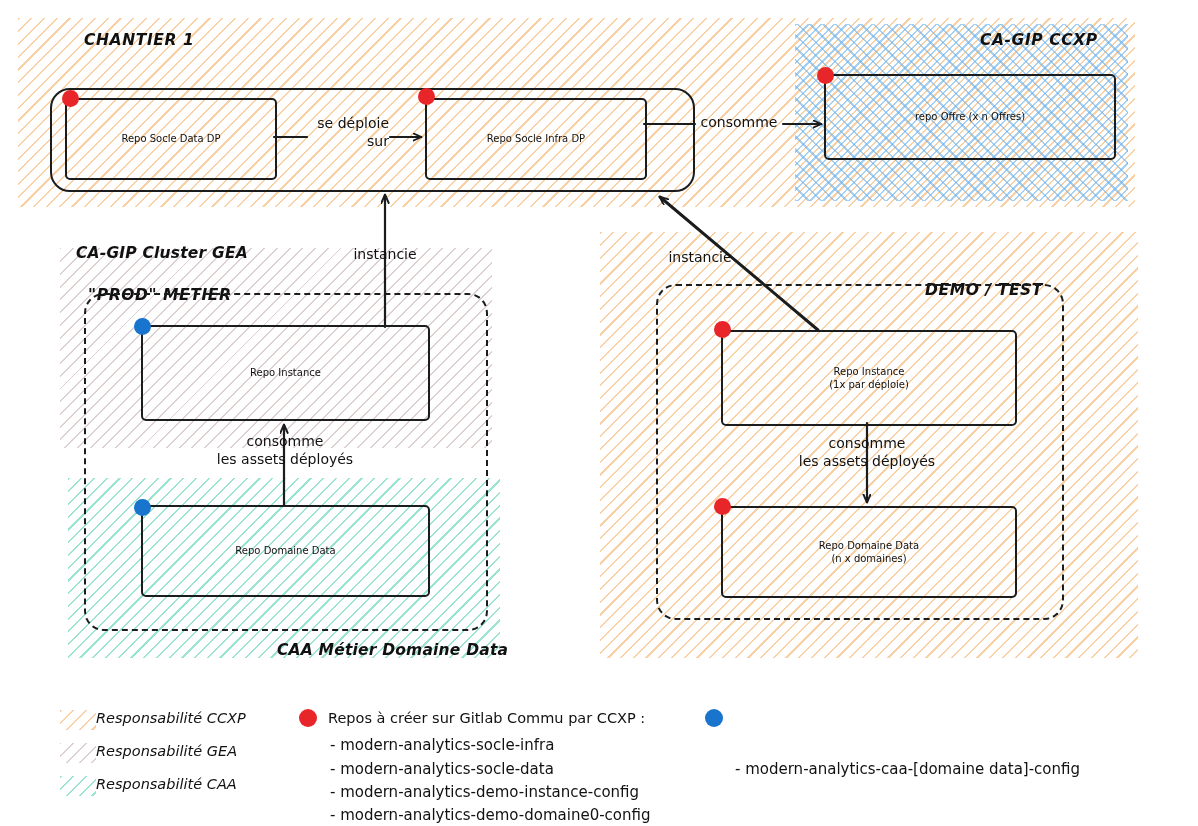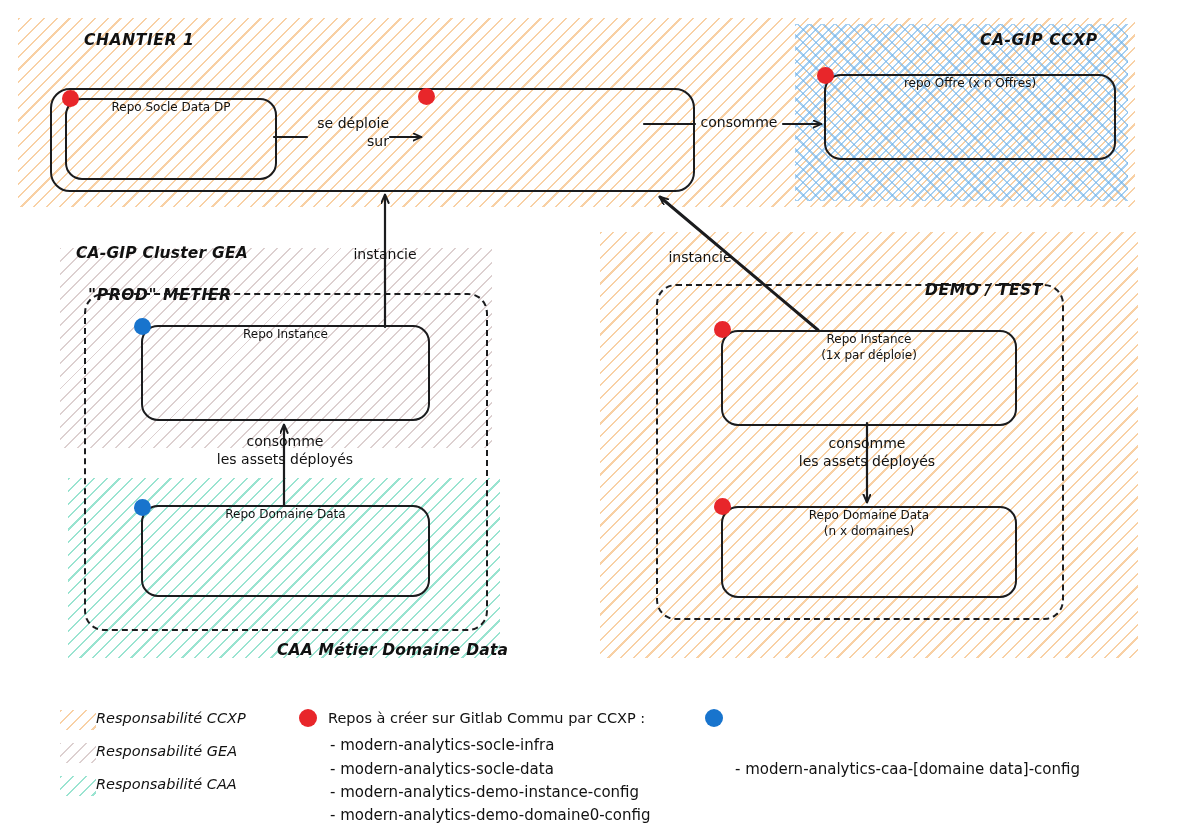--- a/index.html
+++ b/index.html
@@ -39,23 +39,23 @@
 
   
   .region-label{
     position:absolute;font-size:15.5px;letter-spacing:.6px;
     font-style:italic;font-weight:600;color:#111;white-space:nowrap;
   }
   .region-label.plain{font-style:normal;font-weight:500;letter-spacing:.2px;}
 
   
   .node{
-    position:absolute;border:2.1px solid #1b1c1e;border-radius:17px;
-    background:transparent;display:flex;justify-content:center;
-    text-align:center;font-size:12px;line-height:1.32;color:#111;
+    position:absolute;border:2.1px solid #1b1c1e;border-radius:5px;
+    background:transparent;display:flex;align-items:center;justify-content:center;
+    text-align:center;font-size:10px;line-height:1.32;color:#111;
   }
   .node .t{display:block;}
   .outer-node{
     position:absolute;border:2.1px solid #1b1c1e;border-radius:20px;
     background:transparent;
   }
   .dashed-group{
     position:absolute;border:2px dashed #1b1c1e;border-radius:20px;
     background:transparent;
   }
@@ -115,20 +115,25 @@
 
   <div class="outer-node" style="left:50px;top:88px;width:641px;height:100px;"></div>
 
   <div class="node" style="left:65px;top:98px;width:208px;height:78px;">
     <span>
       <span class="t">Repo Socle Data DP</span>
     </span>
   </div>
   <div class="dot red" style="left:62px;top:90px;"></div>
 
+  <div class="node" style="left:425px;top:98px;width:218px;height:78px;">
+    <span>
+      <span class="t">Repo Socle Infra DP</span>
+    </span>
+  </div>
   <div class="dot red" style="left:418px;top:88px;"></div>
 
   <div class="node" style="left:824px;top:74px;width:288px;height:82px;">
     <span>
       <span class="t">repo Offre (x n Offres)</span>
     </span>
   </div>
   <div class="dot red" style="left:817px;top:67px;"></div>
 
   <div class="node" style="left:141px;top:325px;width:285px;height:92px;">

